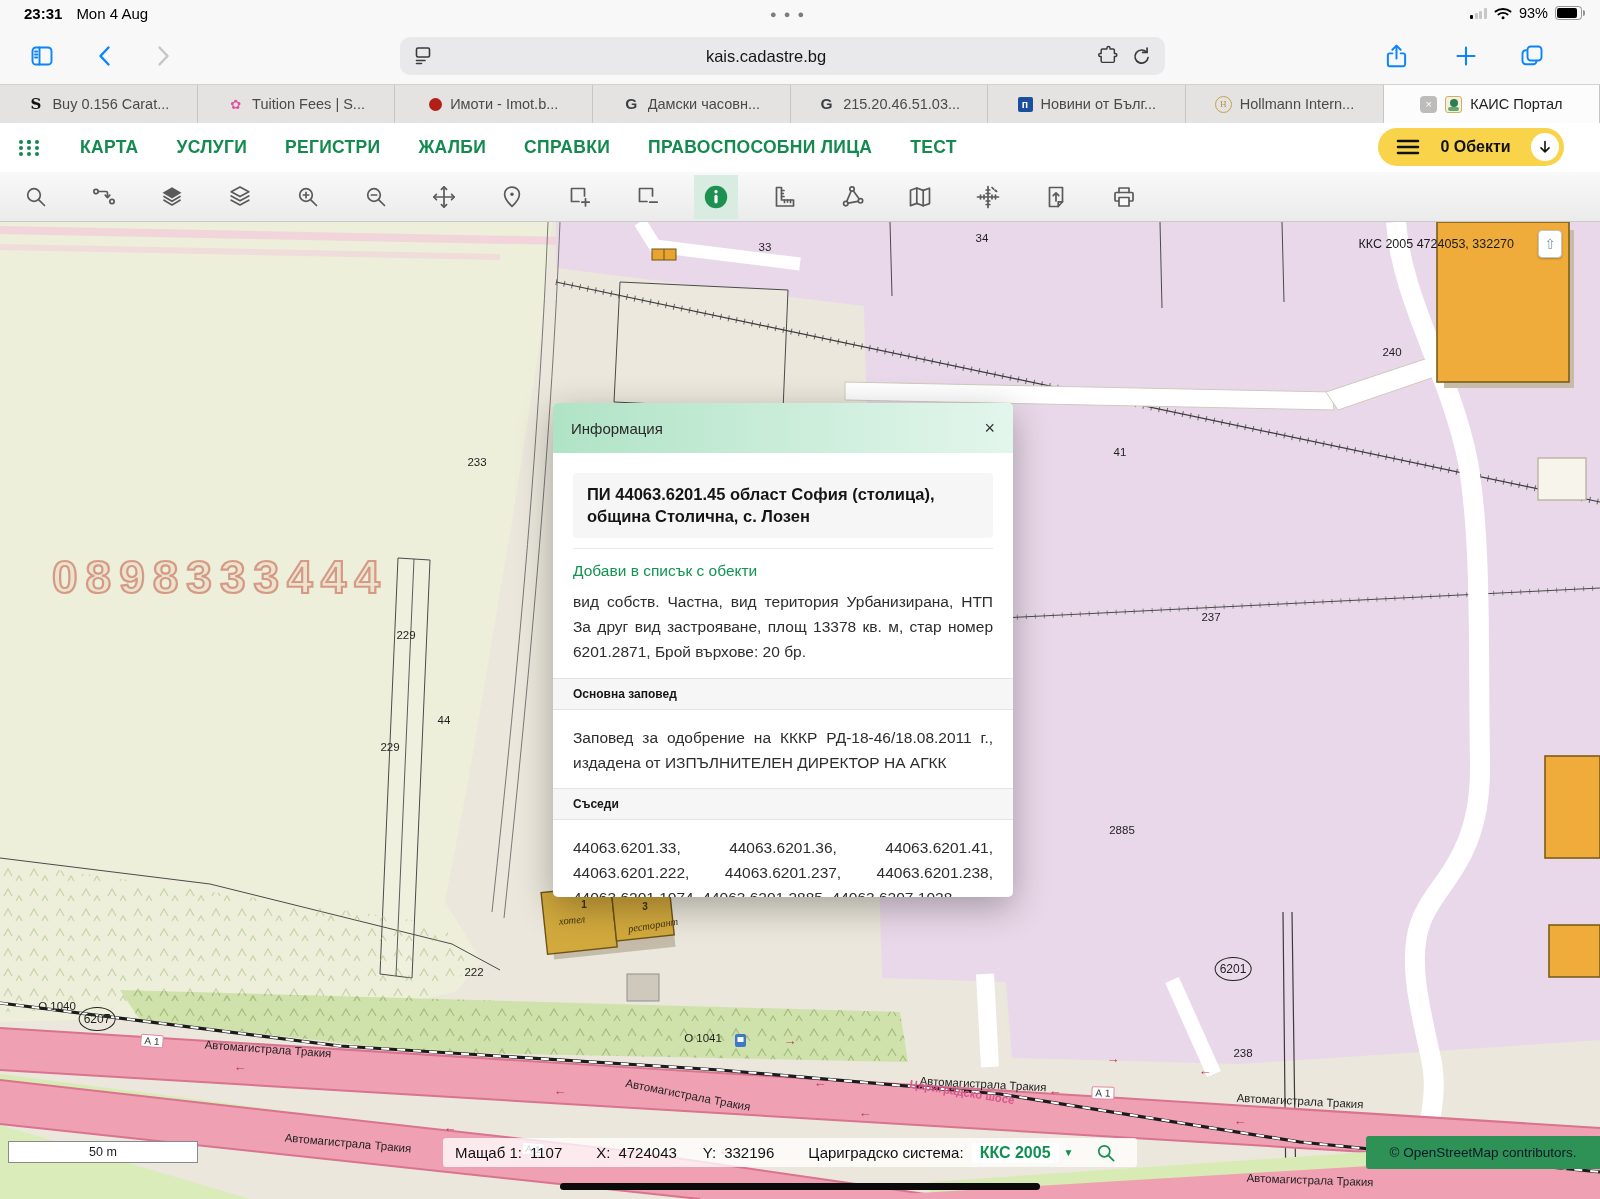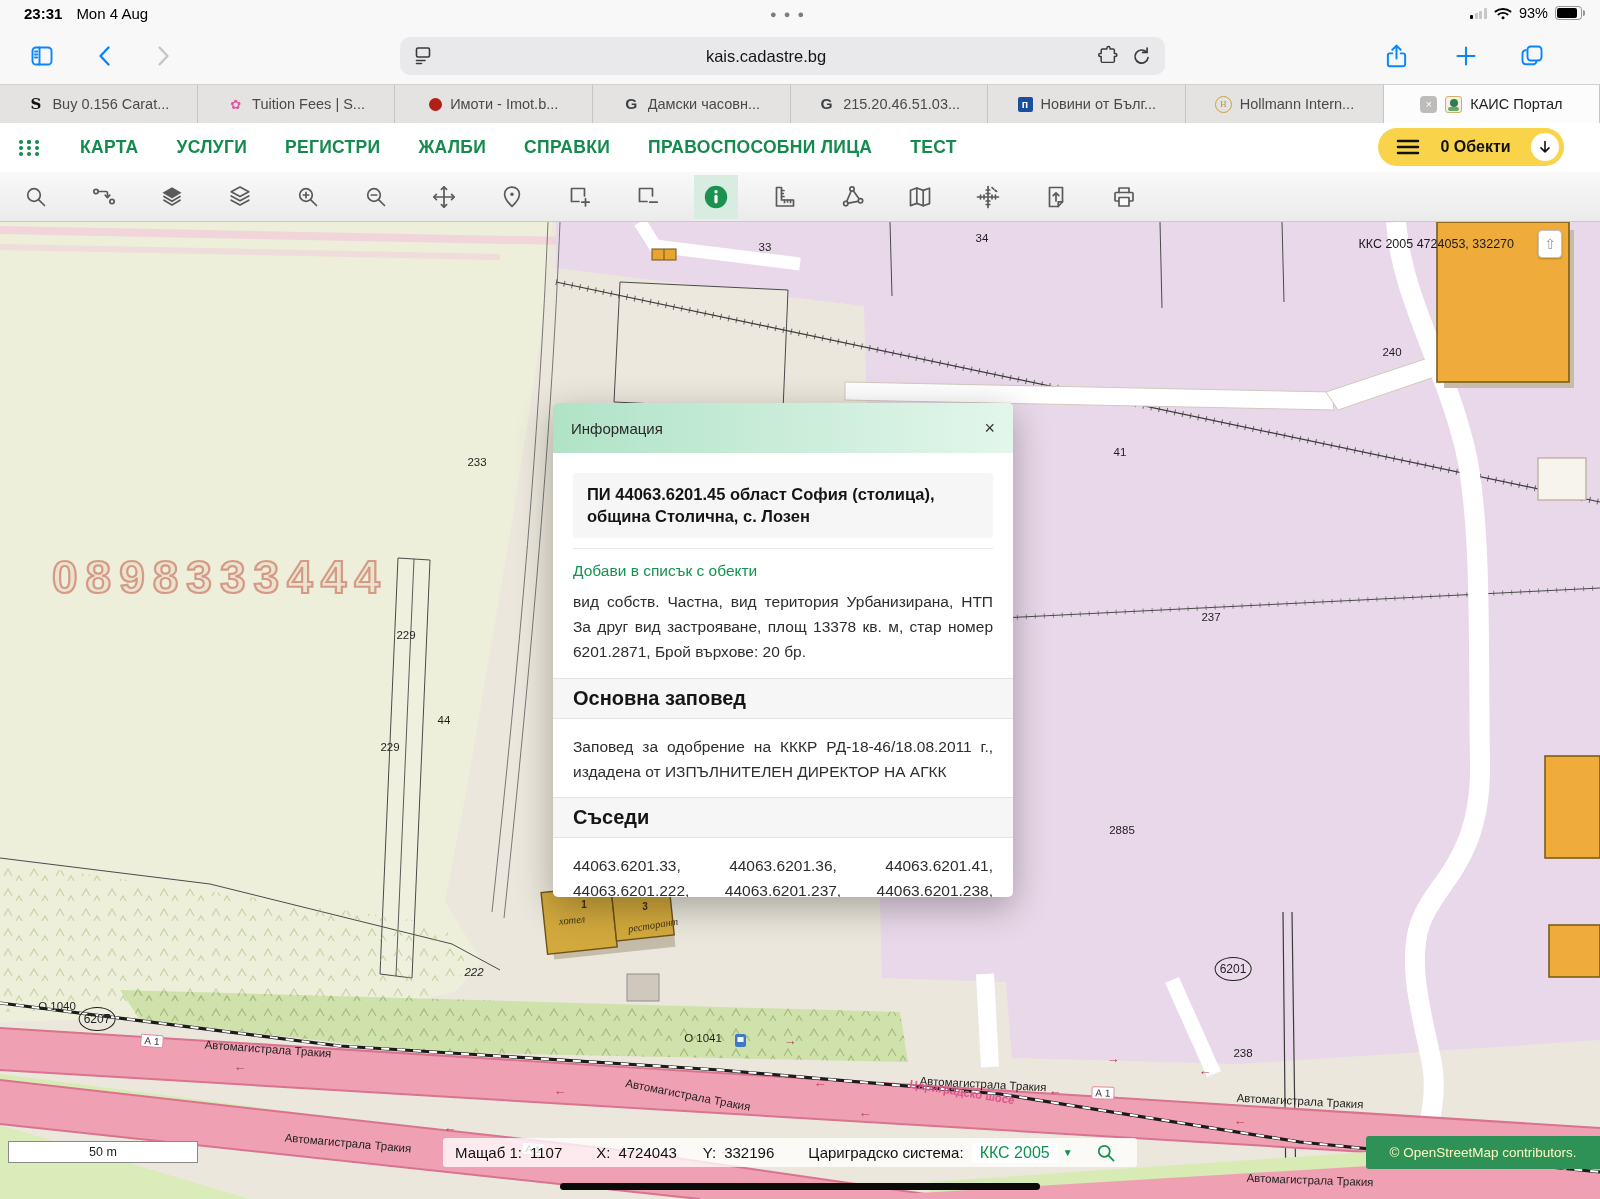--- a/index.html
+++ b/index.html
@@ -79,32 +79,32 @@
          box-shadow:0 10px 36px rgba(0,0,0,.3);z-index:10;overflow:hidden;box-sizing:border-box}
   .popup-header{height:50px;background:linear-gradient(90deg,#b0e3c6,#e3f6ec);display:flex;align-items:center;
                 padding:0 18px;font-size:15px;color:#2a2a2a}
   .popup-close{margin-left:auto;font-size:18px;color:#333;line-height:1}
   .popup-body{padding:0 20px}
   .obj-wrap{border-bottom:1px solid #e8e8e8;padding:20px 0 10px}
   .obj-title{background:#f6f6f6;border-radius:4px;padding:10px 14px;font-weight:bold;font-size:16.5px;line-height:1.35;color:#151515}
   .add-link{color:#12934f;font-size:15.5px;margin:13px 0 9px;display:inline-block;cursor:pointer}
   .ptext{font-size:15.5px;line-height:25px;color:#2d2d2d;text-align:justify;margin:0 0 14px}
   .section-bar{margin:0 -20px;background:#f6f6f6;border-top:1px solid #e3e3e3;border-bottom:1px solid #e3e3e3;
-               padding:8px 20px;font-weight:bold;font-size:20px;color:#161616}
+               padding:8px 20px;font-weight:bold;font-size:12px;color:#161616}
   .section-text{margin:15px 0 13px}
   
   .scale-box{position:absolute;left:8px;top:919px;width:190px;height:22px;background:#fff;border:1.5px solid #8a8a8a;
              display:flex;align-items:center;justify-content:center;font-size:12.5px;color:#222;z-index:6;box-sizing:border-box}
   .footer-strip{position:absolute;left:443px;top:916px;width:694px;height:29px;background:rgba(255,255,255,.78);border-radius:3px;
                 display:flex;align-items:center;font-size:15px;color:#111;padding:0 12px;box-sizing:border-box;z-index:6}
   .fs-gap-s{margin-left:8px}.fs-gap-m{margin-left:26px}.fs-gap-l{margin-left:34px}
-  .crs-chip{background:#fff;padding:1px 8px;border-radius:3px;color:#0f9050;font-weight:normal;font-size:16px;margin-left:8px}
+  .crs-chip{background:#fff;padding:1px 8px;border-radius:3px;color:#0f9050;font-weight:bold;font-size:16px;margin-left:8px}
   .crs-caret{color:#0f9050;font-size:10px;margin-left:5px}
   .footer-search{margin-left:22px;display:flex;align-items:center}
-  .osm{position:absolute;right:0;top:914px;width:234px;height:33px;background:#2e9155;color:#fef9c3;font-size:13.5px;
+  .osm{position:absolute;right:0;top:914px;width:234px;height:33px;background:#2e9155;color:#0f172a;font-size:13.5px;
        display:flex;align-items:center;justify-content:center;border-radius:3px 0 0 3px;z-index:6}
   .home-indicator{position:absolute;left:560px;top:961px;width:480px;height:7px;border-radius:4px;background:#0b0b0b;z-index:30}
 </style>
 </head>
 <body>
 
 <div class="status-bar">
   <div class="sb-left">
     <span class="sb-time">23:31</span>
     <span>Mon 4 Aug</span>
@@ -489,21 +489,21 @@
 <span class="map-label lb-parcel" style="left: 765px; top: 25px;">33</span>
     <span class="map-label lb-parcel" style="left: 982px; top: 16px;">34</span>
     <span class="map-label lb-parcel" style="left: 1120px; top: 230px;">41</span>
     <span class="map-label lb-parcel" style="left: 1392px; top: 130px;">240</span>
     <span class="map-label lb-parcel" style="left: 477px; top: 240px;">233</span>
     <span class="map-label lb-parcel" style="left: 406px; top: 413px;">229</span>
     <span class="map-label lb-parcel" style="left: 444px; top: 498px;">44</span>
     <span class="map-label lb-parcel" style="left: 390px; top: 525px;">229</span>
     <span class="map-label lb-parcel" style="left: 1163px; top: 395px; margin-left: 48px;">237</span>
     <span class="map-label lb-parcel" style="left: 1122px; top: 608px;">2885</span>
-    <span class="map-label lb-parcel" style="left: 474px; top: 750px; font-style: italic;">222</span>
+    <span class="map-label lb-parcel" style="left: 474px; top: 750px;">222</span>
     <span class="map-label lb-parcel" style="left: 1243px; top: 831px;">238</span>
     <span class="map-label lb-circled" style="left: 97px; top: 797px;">6207</span>
     <span class="map-label lb-circled" style="left: 1233px; top: 747px;">6201</span>
     <span class="map-label lb-parcel" style="left: 57px; top: 784px;">О 1040</span>
     <span class="map-label lb-parcel" style="left: 703px; top: 816px;">О 1041</span>
     <span class="map-label lb-bldgnum" style="left: 584px; top: 682px;">1</span>
     <span class="map-label lb-bldg" style="left: 572px; top: 698px; transform: translate(-50%, -50%) rotate(-5deg);">хотел</span>
     <span class="map-label lb-bldgnum" style="left: 645px; top: 684px;">3</span>
     <span class="map-label lb-bldg" style="left: 653px; top: 703px; transform: translate(-50%, -50%) rotate(-9deg);">ресторант</span>
     <span class="map-label lb-road" style="left: 268px; top: 827px; transform: translate(-50%, -50%) rotate(4deg);">Автомагистрала Тракия</span>

